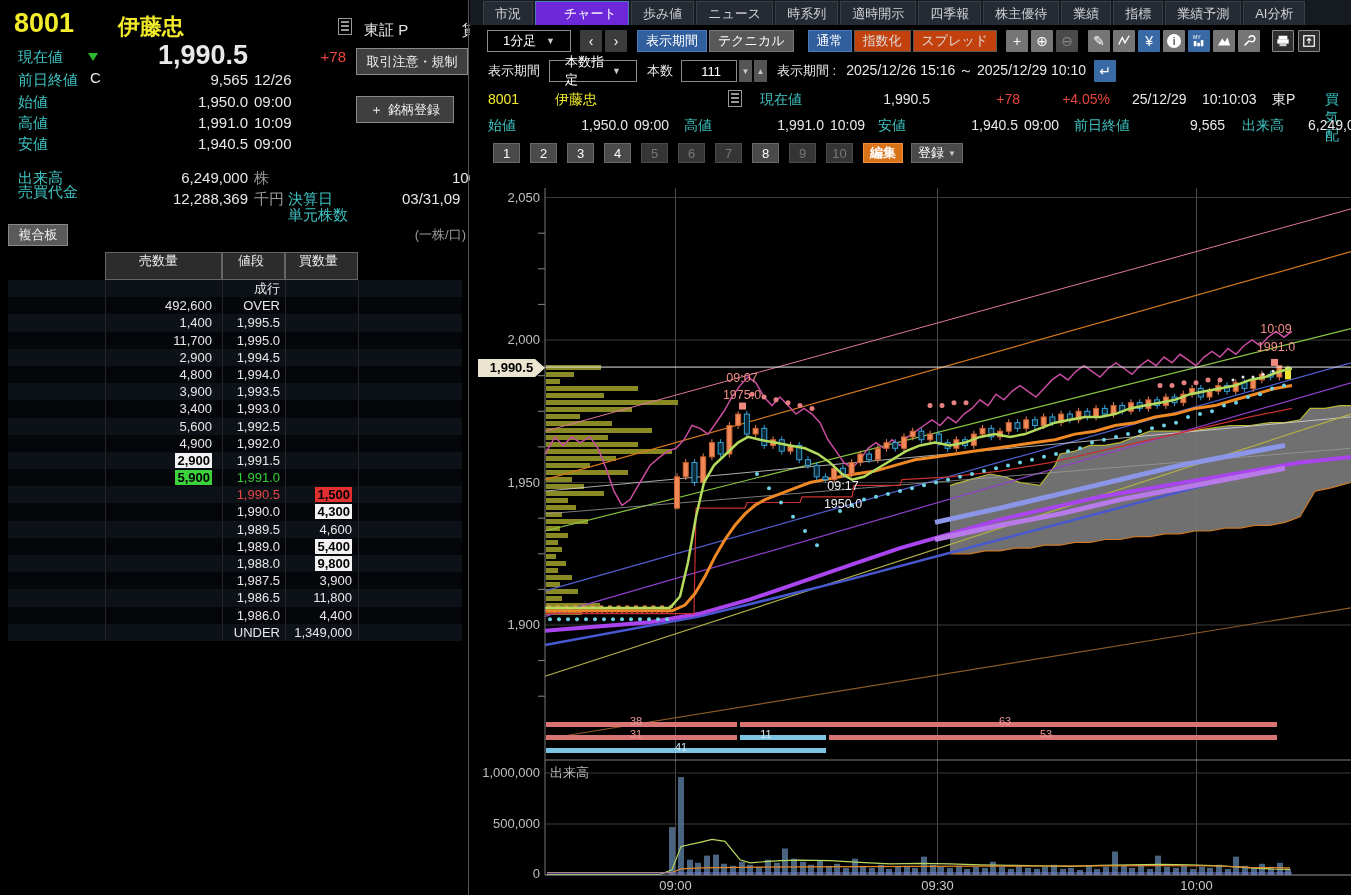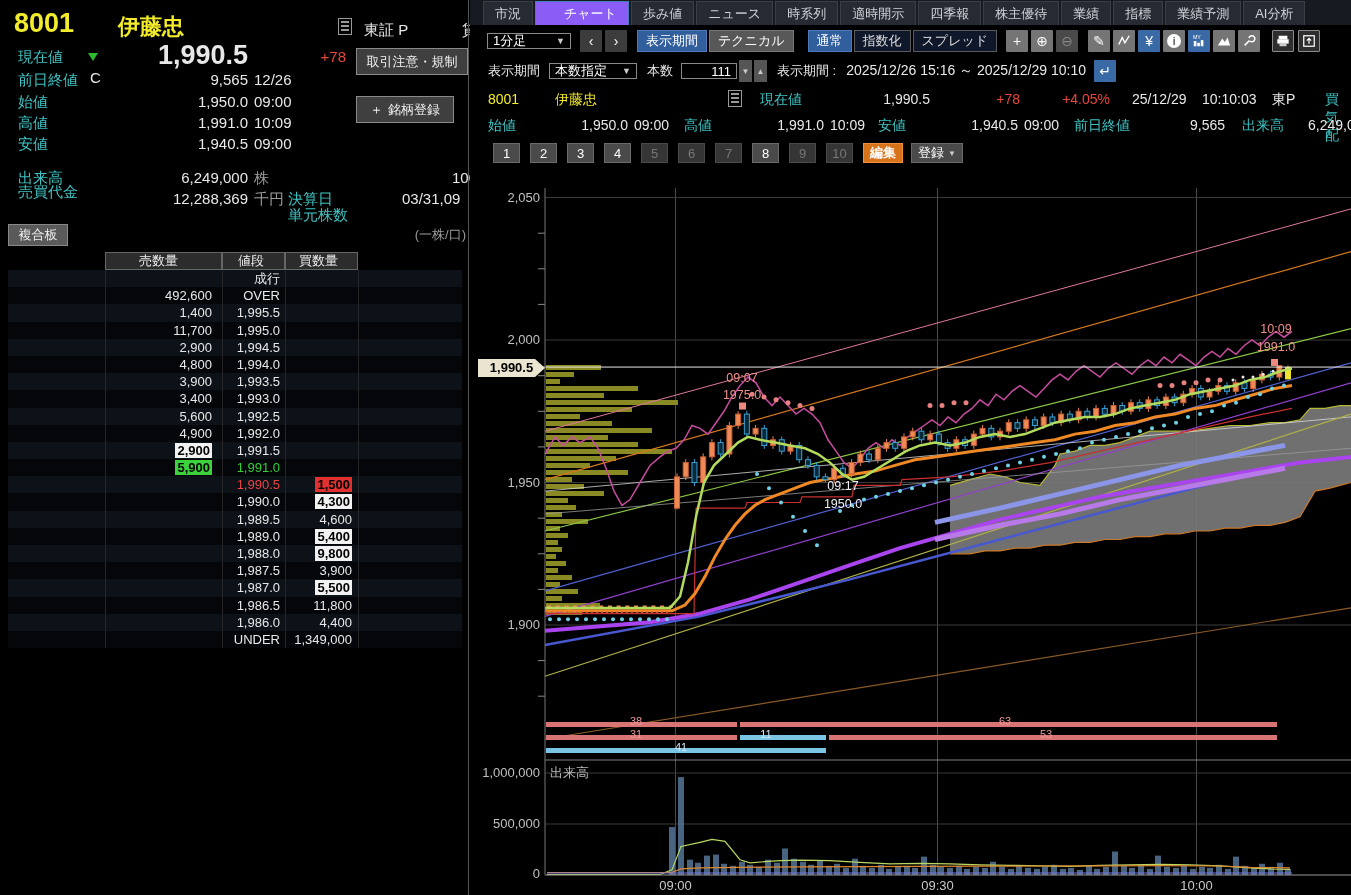--- a/index.html
+++ b/index.html
@@ -14,50 +14,50 @@
   .tar{text-align:right;}
   .bold{font-weight:bold;}
   
   #left-panel{position:absolute;left:0;top:0;width:470px;height:895px;background:#000;overflow:hidden;}
   .gbtn{position:absolute;background:#3f3f3f;border:1px solid #8a8a8a;color:#f0f0f0;font-size:13px;
     display:flex;align-items:center;justify-content:center;cursor:default;}
   .doc-icon{position:absolute;width:14px;height:17px;border:1px solid #999;box-sizing:border-box;}
   .doc-icon i{display:block;height:2px;background:#999;margin:2px 2px 0 2px;}
   
   #book{position:absolute;left:8px;top:252px;width:454px;}
-  .bh{display:flex;height:18px;background:#111;}
+  .bh{display:flex;height:28px;background:#111;}
   .bh div{box-sizing:border-box;font-size:13px;color:#eee;text-align:center;line-height:16px;background:#2c2c2c;border:1px solid #666;}
   .bh .c0,.bh .c4{background:#000;border:none;}
   .br{display:flex;height:17.2px;}
   .br:nth-child(odd){background:#0c1218;}
   .br:nth-child(even){background:#04060a;}
   .bc{box-sizing:border-box;font-size:13px;line-height:17px;border-left:1px solid #262626;}
   .bc:first-child{border-left:none;}
   .c0{width:97px;} .c1{width:117px;text-align:right;padding-right:10px;}
   .c2{width:63px;text-align:right;padding-right:5px;} .c3{width:73px;text-align:right;padding-right:6px;}
   .c4{width:104px;}
   .hlw{background:#f2f2f2;color:#000;font-weight:bold;padding:0 2px;}
   .hlg{background:#3bd23b;color:#000;font-weight:bold;padding:0 2px;}
   .hlr{background:#e23030;color:#000;font-weight:bold;padding:0 2px;}
   .pg{color:#35d035;} .pr{color:#e84545;}
   
   #right-panel{position:absolute;left:470px;top:0;width:881px;height:895px;background:#000;overflow:hidden;}
   #tabbar{position:absolute;left:0;top:0;width:881px;height:26px;background:#161b22;border-bottom:1px solid #000;
     display:flex;align-items:flex-end;padding-left:13px;box-sizing:border-box;gap:2px;}
   .tab{height:23px;line-height:23px;padding:0 11px;font-size:13px;color:#cfd3d8;background:#262b33;
     border:1px solid #3a3f47;border-bottom:none;text-align:center;cursor:default;}
-  .tab.active{background:#8b5cf6;color:#fff;border-color:#4a7ab8;padding-left:28px;}
+  .tab.active{background:#6d28d9;color:#fff;border-color:#4a7ab8;padding-left:28px;}
   #toolbar{position:absolute;left:0;top:26px;width:881px;height:30px;display:flex;align-items:center;padding-left:17px;box-sizing:border-box;}
-  .sel{background:#000;border:1px solid #8a8a8a;color:#fff;font-size:13px;height:16px;display:flex;
-    align-items:center;padding:0 5px;justify-content:space-between;box-sizing:border-box;text-align:right;}
+  .sel{background:#000;border:1px solid #8a8a8a;color:#fff;font-size:13px;height:22px;display:flex;
+    align-items:center;padding:0 15px;justify-content:space-between;box-sizing:border-box;}
   .sel .car{color:#ccc;font-size:9px;margin-left:6px;}
   .tbtn{height:22px;font-size:13px;color:#fff;display:flex;align-items:center;justify-content:center;
     background:#585858;border:1px solid #777;box-sizing:border-box;cursor:default;}
   .tbtn.blue{background:#315f9e;border-color:#4a7ab8;}
-  .tbtn.dk{background:#0f172a;color:#ddd;border-color:#5a5a5a;}
+  .tbtn.dk{background:#c2410c;color:#ddd;border-color:#5a5a5a;}
   .ibtn{width:22px;height:22px;margin-left:3px;background:#757575;color:#fff;display:flex;align-items:center;
     justify-content:center;font-size:14px;border-radius:1px;cursor:default;}
   .ibtn.blue{background:#3a6aa5;}
   .ibtn.dim{background:#4a4a4a;color:#888;}
   .ibtn.dark{background:#2e2e2e;border:1px solid #8a8a8a;box-sizing:border-box;margin-left:4px;}
   #periodrow{position:absolute;left:0;top:56px;width:881px;height:30px;display:flex;align-items:center;padding-left:18px;box-sizing:border-box;font-size:13px;}
   .minibtn{width:13px;height:22px;background:#555;color:#ccc;font-size:8px;display:flex;align-items:center;justify-content:center;margin-left:2px;cursor:default;}
   #quoterow,#ohlcrow{position:absolute;left:0;width:881px;height:26px;font-size:14px;}
   #pagerow{position:absolute;left:0;top:141px;width:881px;height:26px;}
   .chip{position:absolute;top:2px;width:27px;height:20px;background:#4a4a4a;border:1px solid #6a6a6a;color:#fff;
@@ -257,27 +257,20 @@
           <div class="bc c1"></div>
           <div class="bc c2"><span>1,988.0</span></div>
           <div class="bc c3"><span class="hlw">9,800</span></div>
           <div class="bc c4"></div>
         </div>
         <div class="br">
           <div class="bc c0"></div>
           <div class="bc c1"></div>
           <div class="bc c2"><span>1,987.5</span></div>
           <div class="bc c3"><span>3,900</span></div>
-          <div class="bc c4"></div>
-        </div>
-        <div class="br">
-          <div class="bc c0"></div>
-          <div class="bc c1"></div>
-          <div class="bc c2"><span>1,987.0</span></div>
-          <div class="bc c3"><span class="hlw">5,500</span></div>
           <div class="bc c4"></div>
         </div>
         <div class="br">
           <div class="bc c0"></div>
           <div class="bc c1"></div>
           <div class="bc c2"><span>1,986.5</span></div>
           <div class="bc c3"><span>11,800</span></div>
           <div class="bc c4"></div>
         </div>
         <div class="br">

